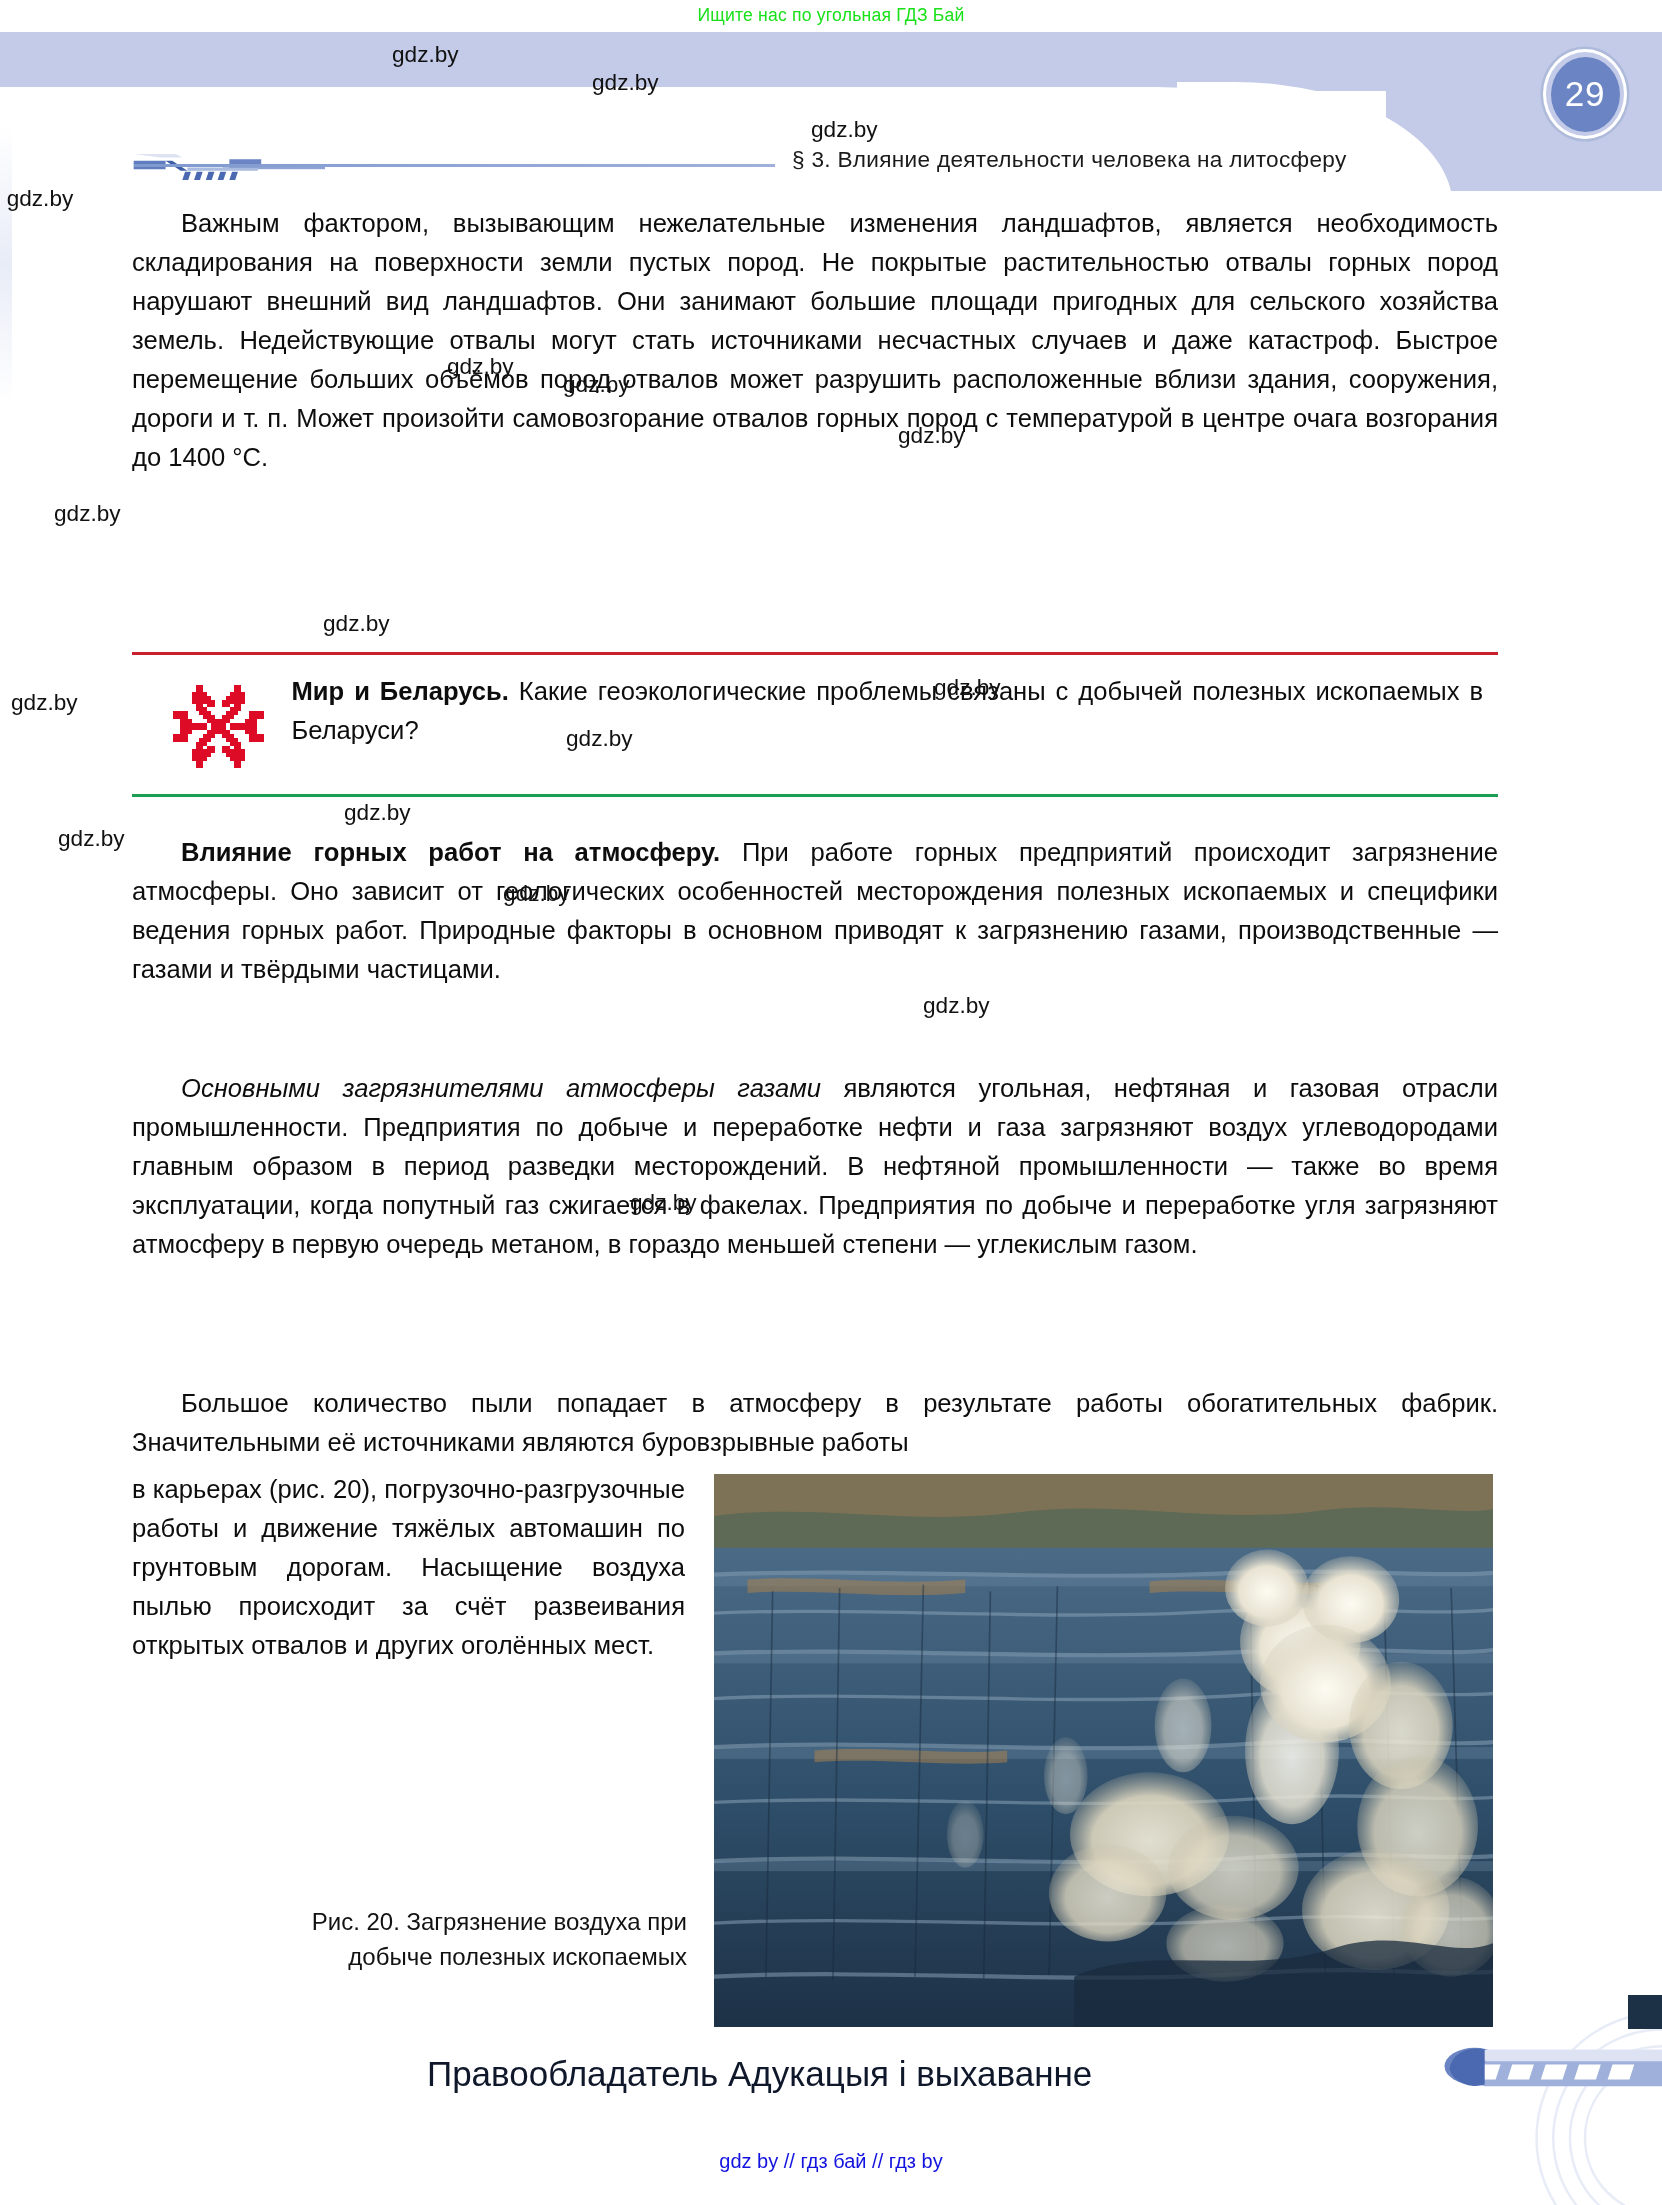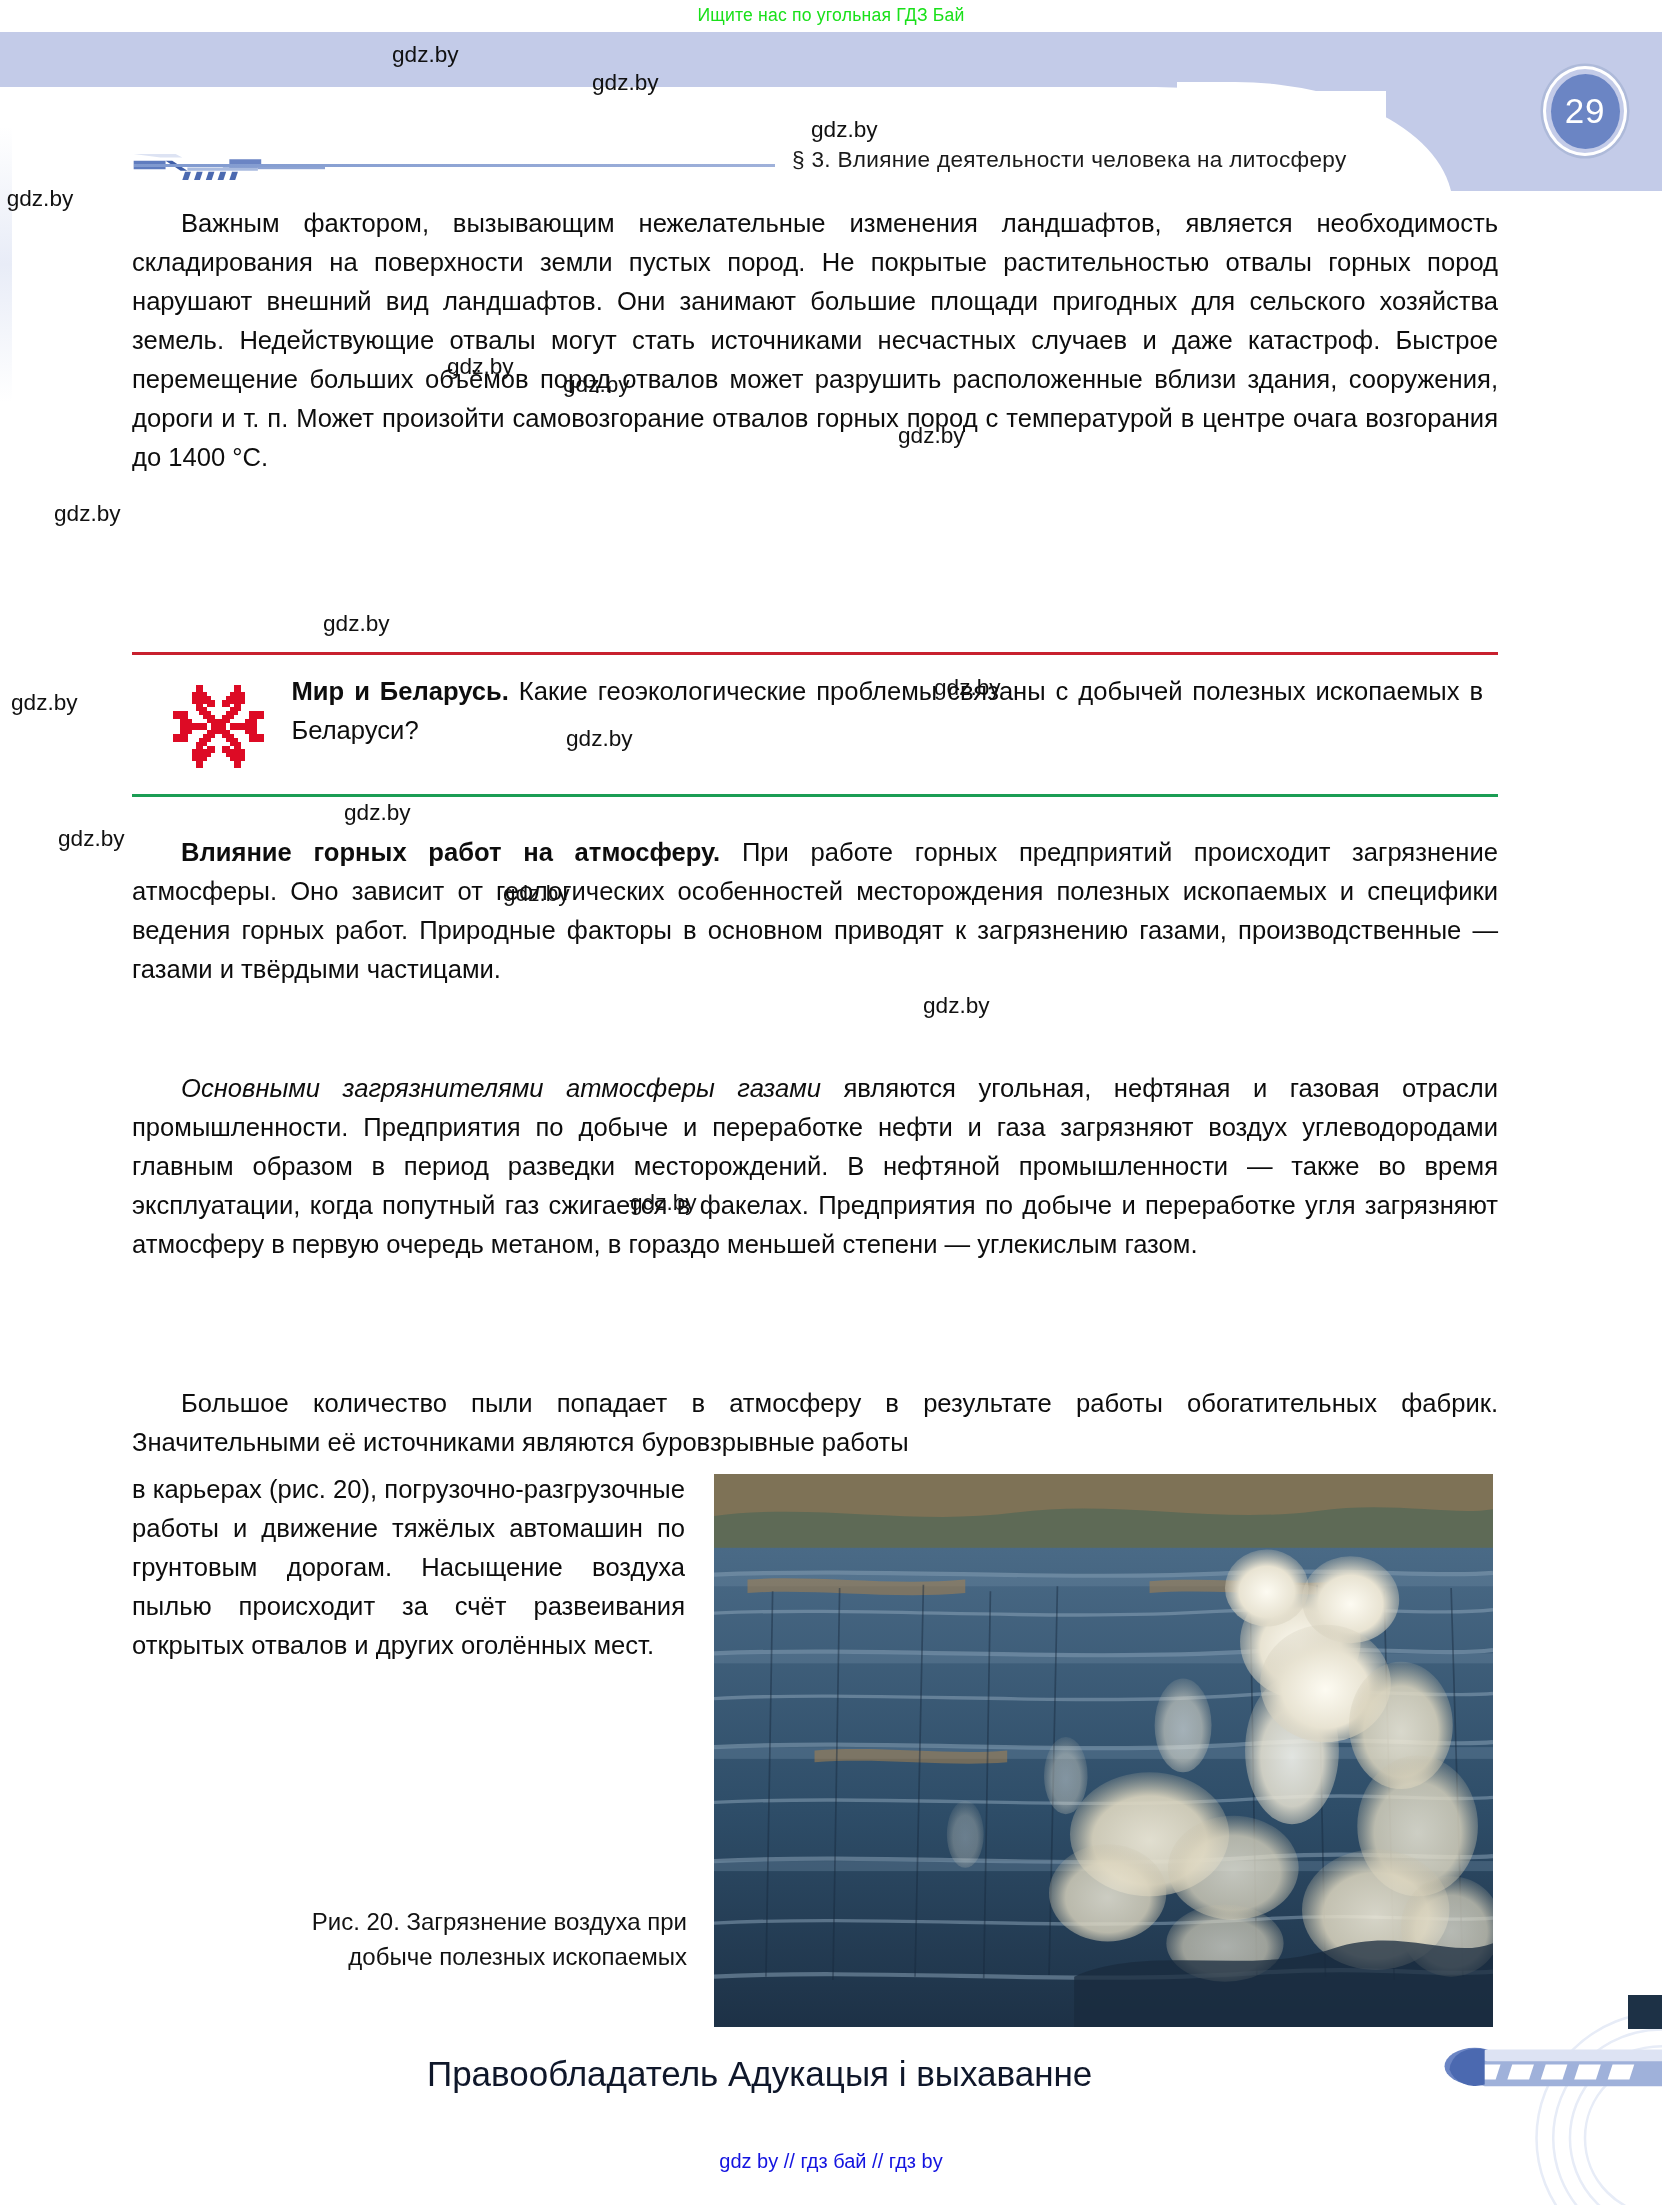--- a/index.html
+++ b/index.html
@@ -68,21 +68,21 @@
     left: -209px;
     width: 276px;
     height: 168px;
     background: #ffffff;
     border-top-right-radius: 218px 126px;
   }
 
   
   .page-disc {
     position: absolute;
-    top: 66px;
+    top: 49px;
     right: 35px;
     width: 84px;
     height: 90px;
     z-index: 6;
   }
   .page-disc .ring {
     position: absolute;
     inset: 0;
     border-radius: 50%;
     border: 3.4px solid #ffffff;

